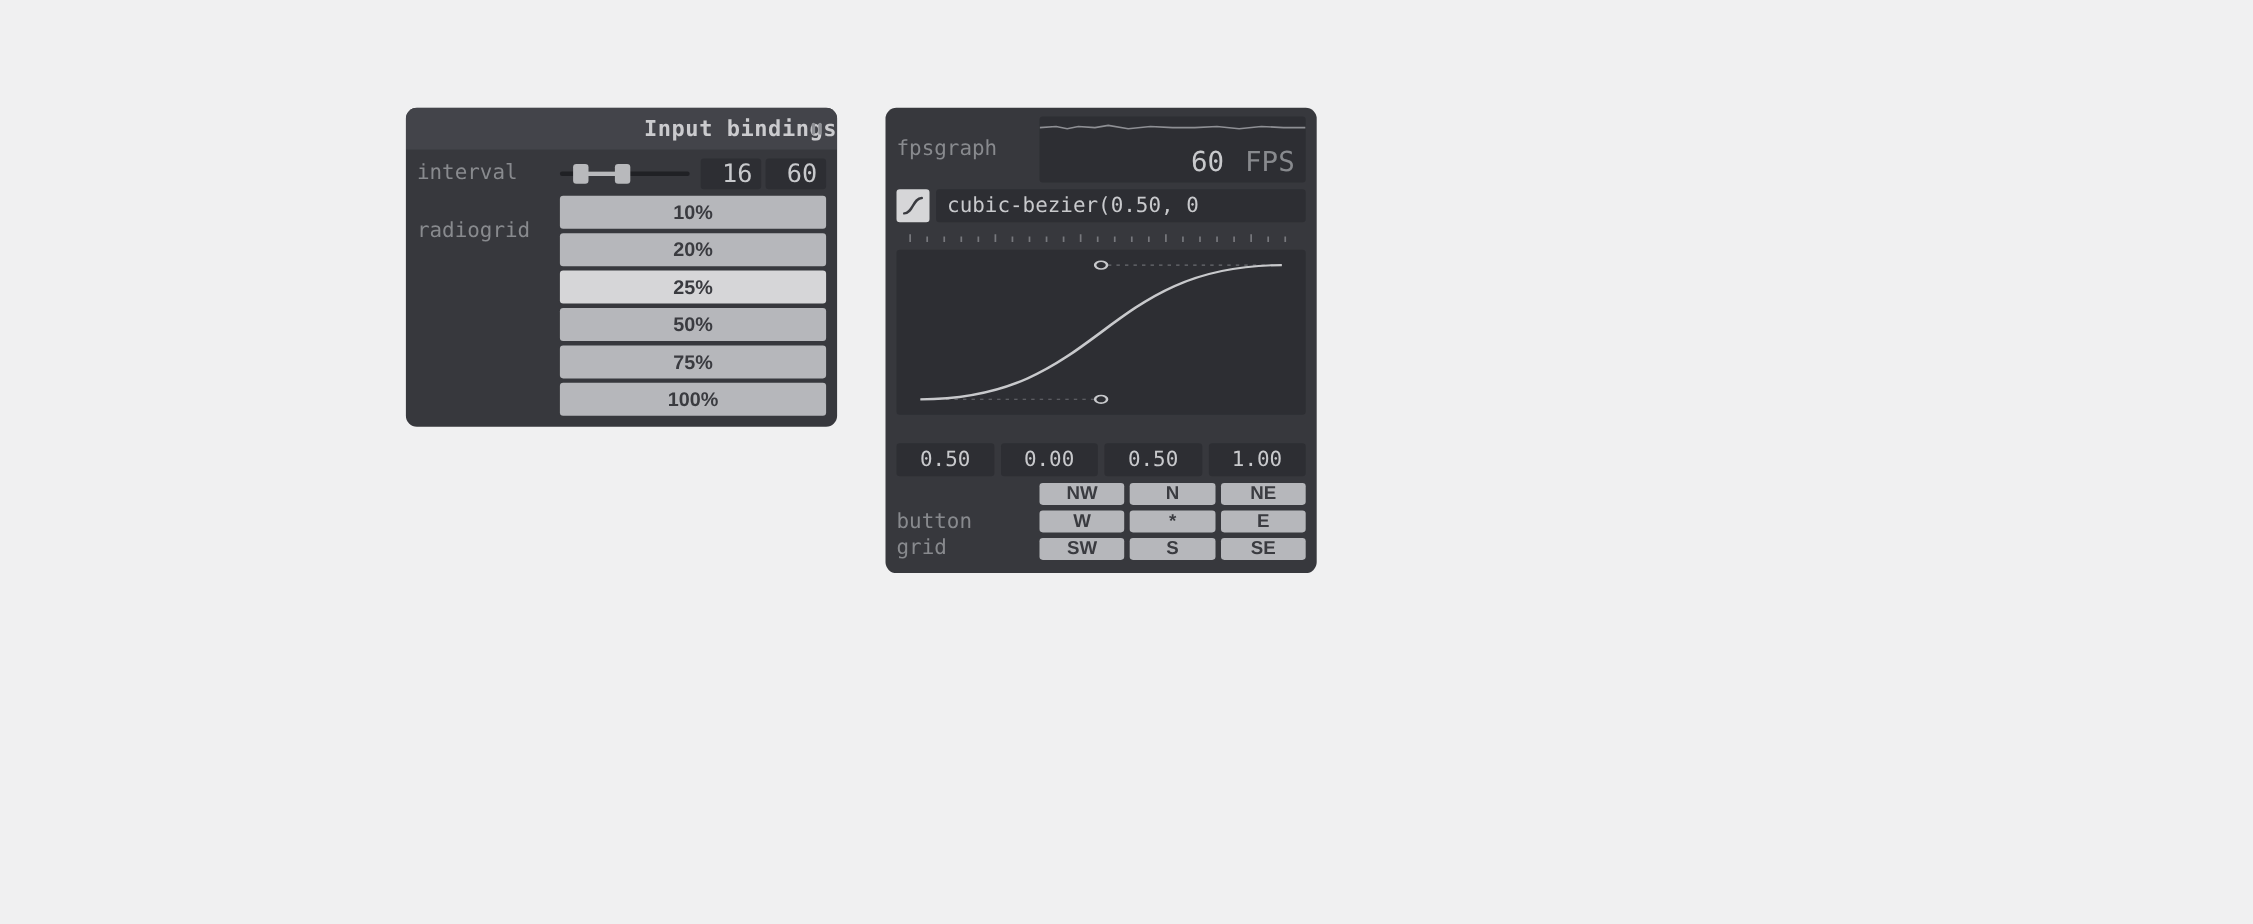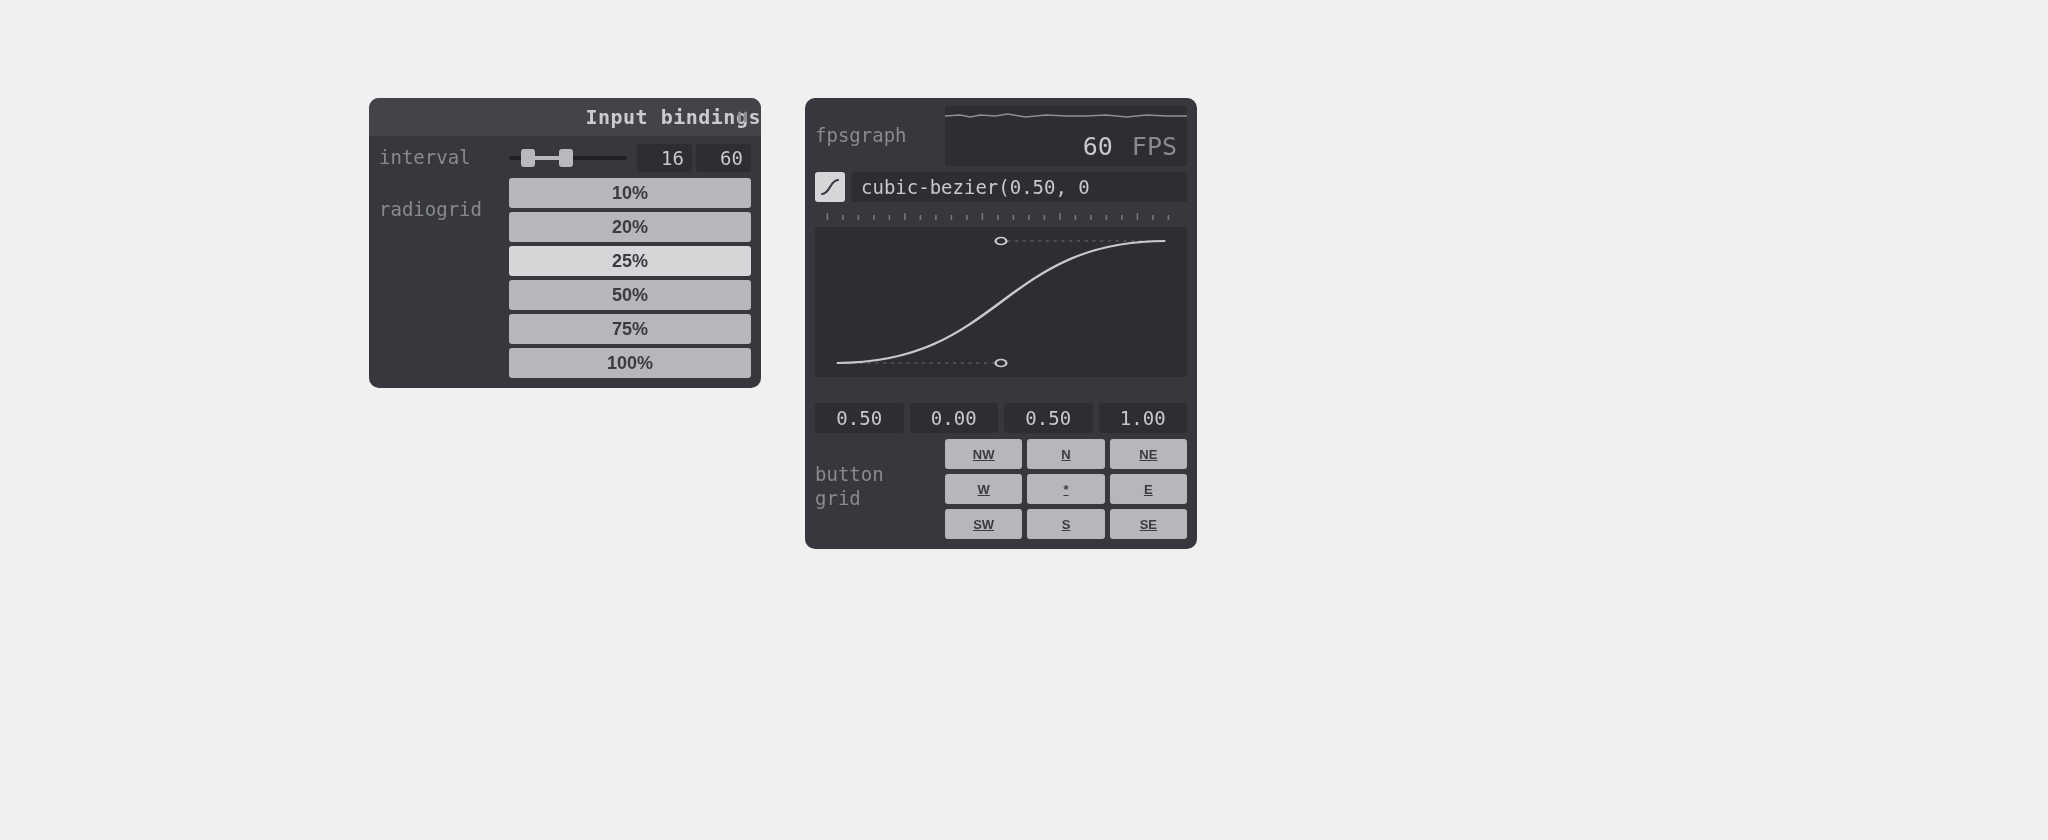--- a/index.html
+++ b/index.html
@@ -110,21 +110,21 @@
     top: 50%;
     width: 14px;
     height: 18px;
     background: var(--handle);
     border-radius: 3px;
     transform: translate(-50%, -50%);
   }
   .num-box {
     background: var(--bg-input);
     color: var(--fg-value);
-    font-size: 19px;
+    font-size: 23px;
     width: 55px;
     height: 28px;
     border: none;
     text-align: right;
     padding-right: 8px;
     display: flex;
     align-items: center;
     justify-content: flex-end;
     border-radius: 3px;
     margin-left: 4px;
@@ -239,30 +239,29 @@
 
   
   .bgrid {
     display: grid;
     grid-template-columns: repeat(3, 1fr);
     gap: 5px;
   }
   .bgrid-btn {
     background: var(--bg-button);
     color: var(--fg-button);
-    font-size: 13px;
+    font-size: 17px;
     font-weight: 700;
-    height: 30px;
+    height: 20px;
     border: none;
     border-radius: 3px;
     cursor: pointer;
     display: flex;
     align-items: center;
     justify-content: center;
-    text-decoration: underline;
   }
 </style>
 </head>
 <body>
 
 <div class="panel" style="left:369px; top:98px; width:392px;">
   <div class="panel-header">
     <span class="panel-title">Input bindings</span>
     <div class="panel-toggle">
         <span></span>

